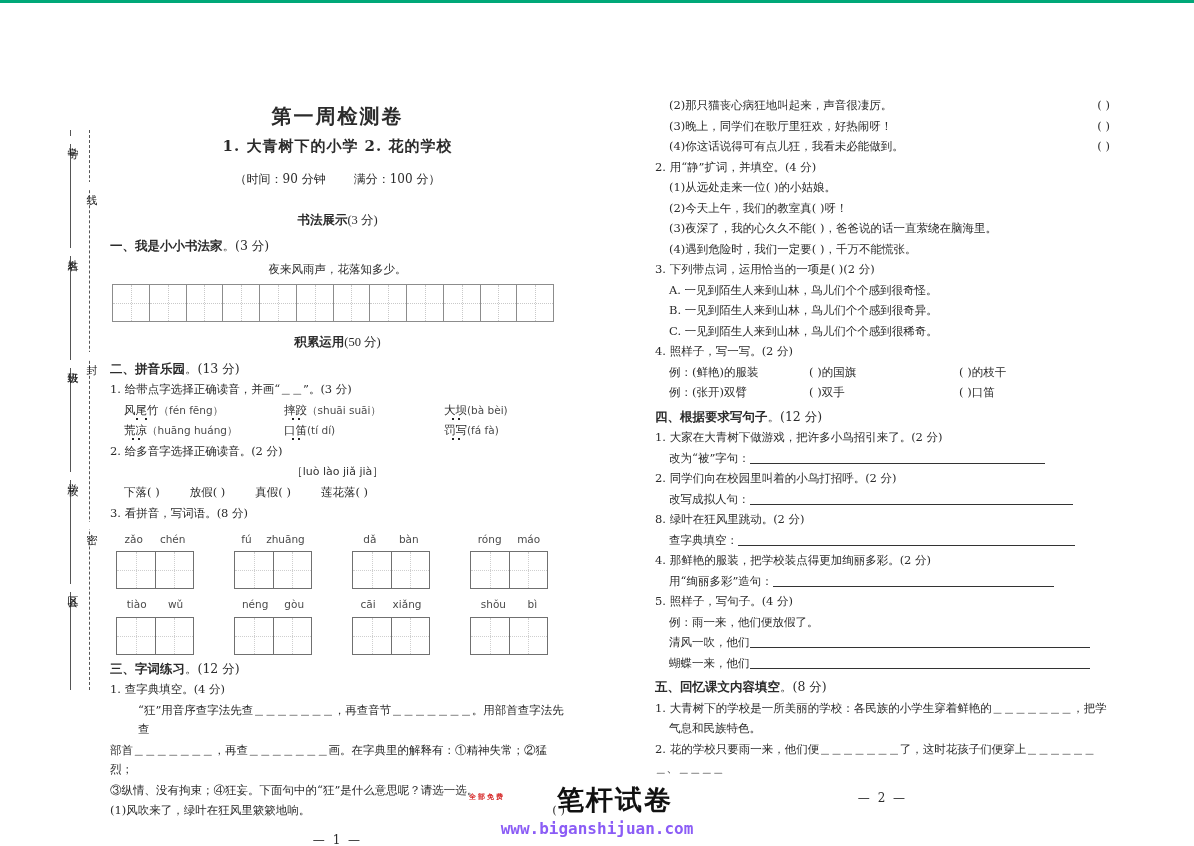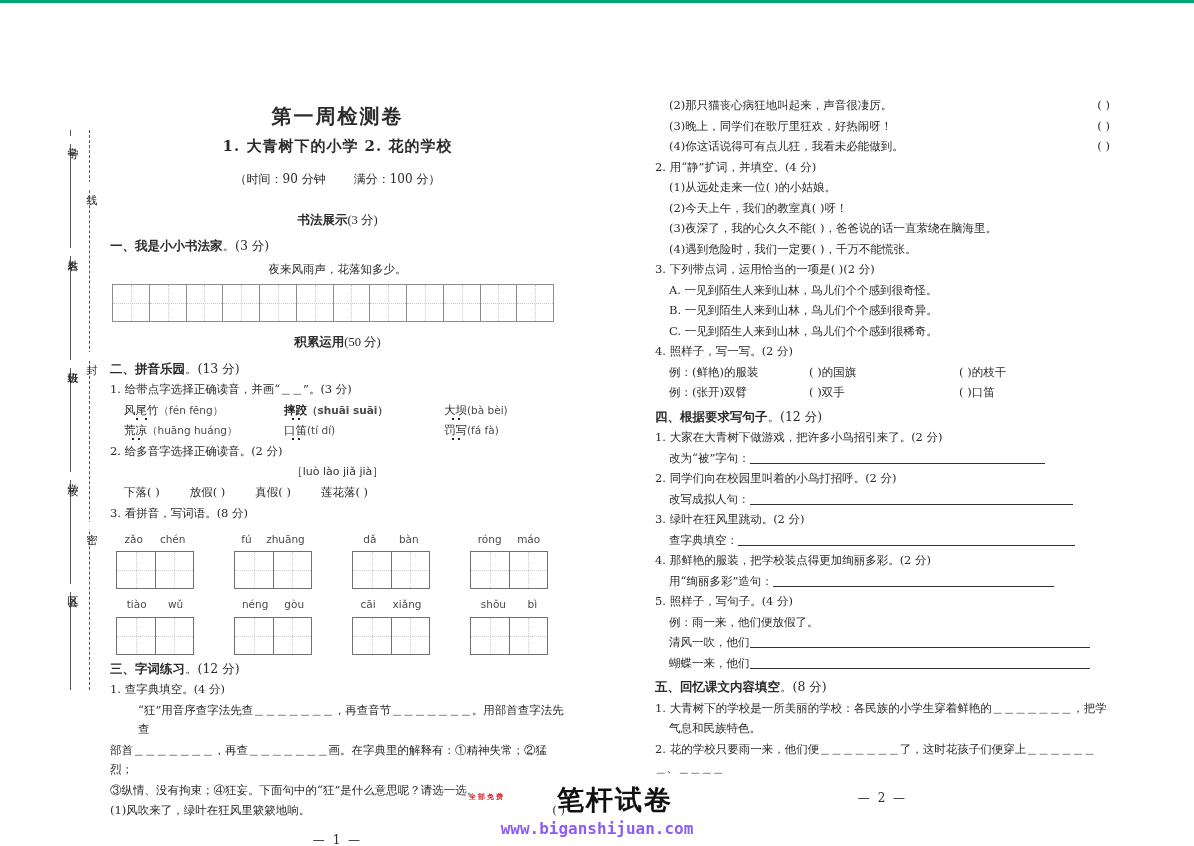--- a/index.html
+++ b/index.html
@@ -316,21 +316,21 @@
   <div class="sec-head">
     <span>二、拼音乐园</span><span class="pts">。(13 分)</span>
   </div>
 
   <div class="q">1. 给带点字选择正确读音，并画“＿＿”。(3 分)</div>
 
   <div class="q q-ind row-flex">
     <div style="width:160px;">
       <span class="dot2">风尾竹</span><span class="pinyin">（fén    fēng）</span>
     </div>
-    <div style="width:160px;font-weight:bold;">
+    <div style="width:160px;">
       <span class="dot2">摔跤</span><span class="pinyin">（shuāi    suāi）</span>
     </div>
     <div>
       <span class="dot2">大坝</span><span class="pinyin">(bà    bèi)</span>
     </div>
   </div>
 
   <div class="q q-ind row-flex">
     <div style="width:160px;">
       <span class="dot2">荒凉</span><span class="pinyin">（huāng    huáng）</span>
@@ -503,21 +503,21 @@
   <div class="q">1. 大家在大青树下做游戏，把许多小鸟招引来了。(2 分)</div>
   <div class="q q-ind">
     <span>改为“被”字句：</span><span class="blank-line" style="width:295px;"></span>
   </div>
 
   <div class="q">2. 同学们向在校园里叫着的小鸟打招呼。(2 分)</div>
   <div class="q q-ind">
     <span>改写成拟人句：</span><span class="blank-line" style="width:323px;"></span>
   </div>
 
-  <div class="q">3. 绿叶在狂风里跳动。(2 分)</div>
+  <div class="q">8. 绿叶在狂风里跳动。(2 分)</div>
   <div class="q q-ind">
     <span>查字典填空：</span><span class="blank-line" style="width:337px;"></span>
   </div>
 
   <div class="q">4. 那鲜艳的服装，把学校装点得更加绚丽多彩。(2 分)</div>
   <div class="q q-ind">
     <span>用“绚丽多彩”造句：</span><span class="blank-line" style="width:281px;"></span>
   </div>
 
   <div class="q">5. 照样子，写句子。(4 分)</div>

